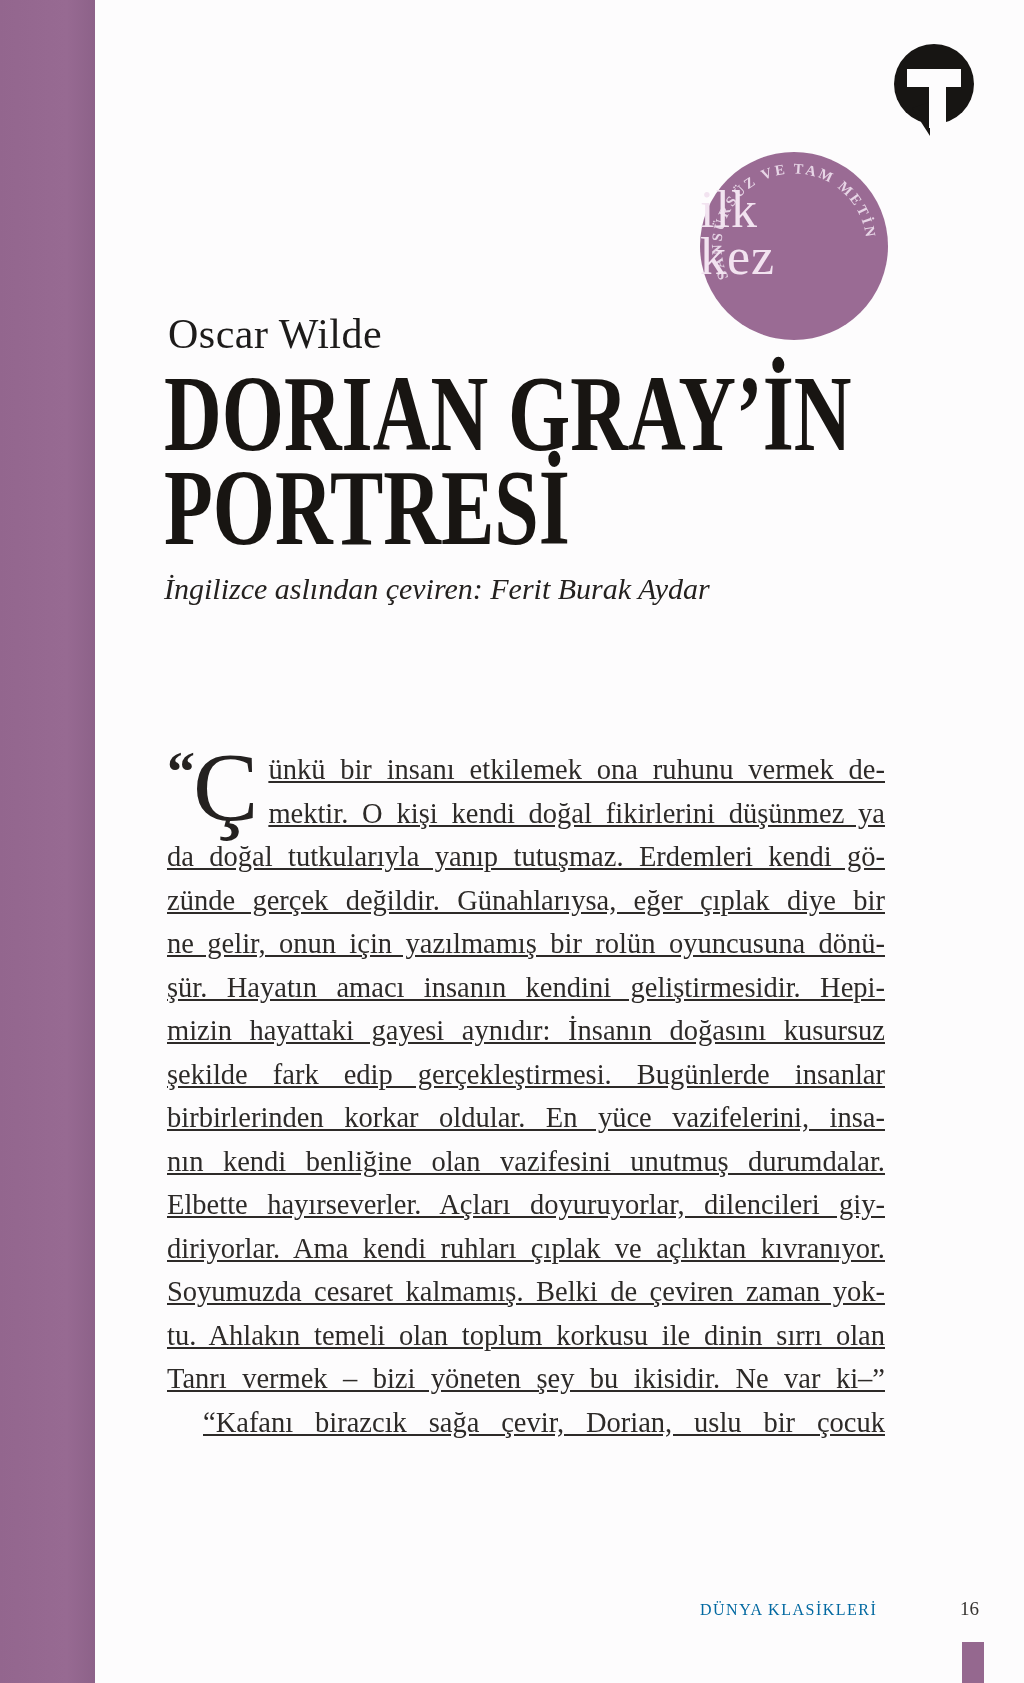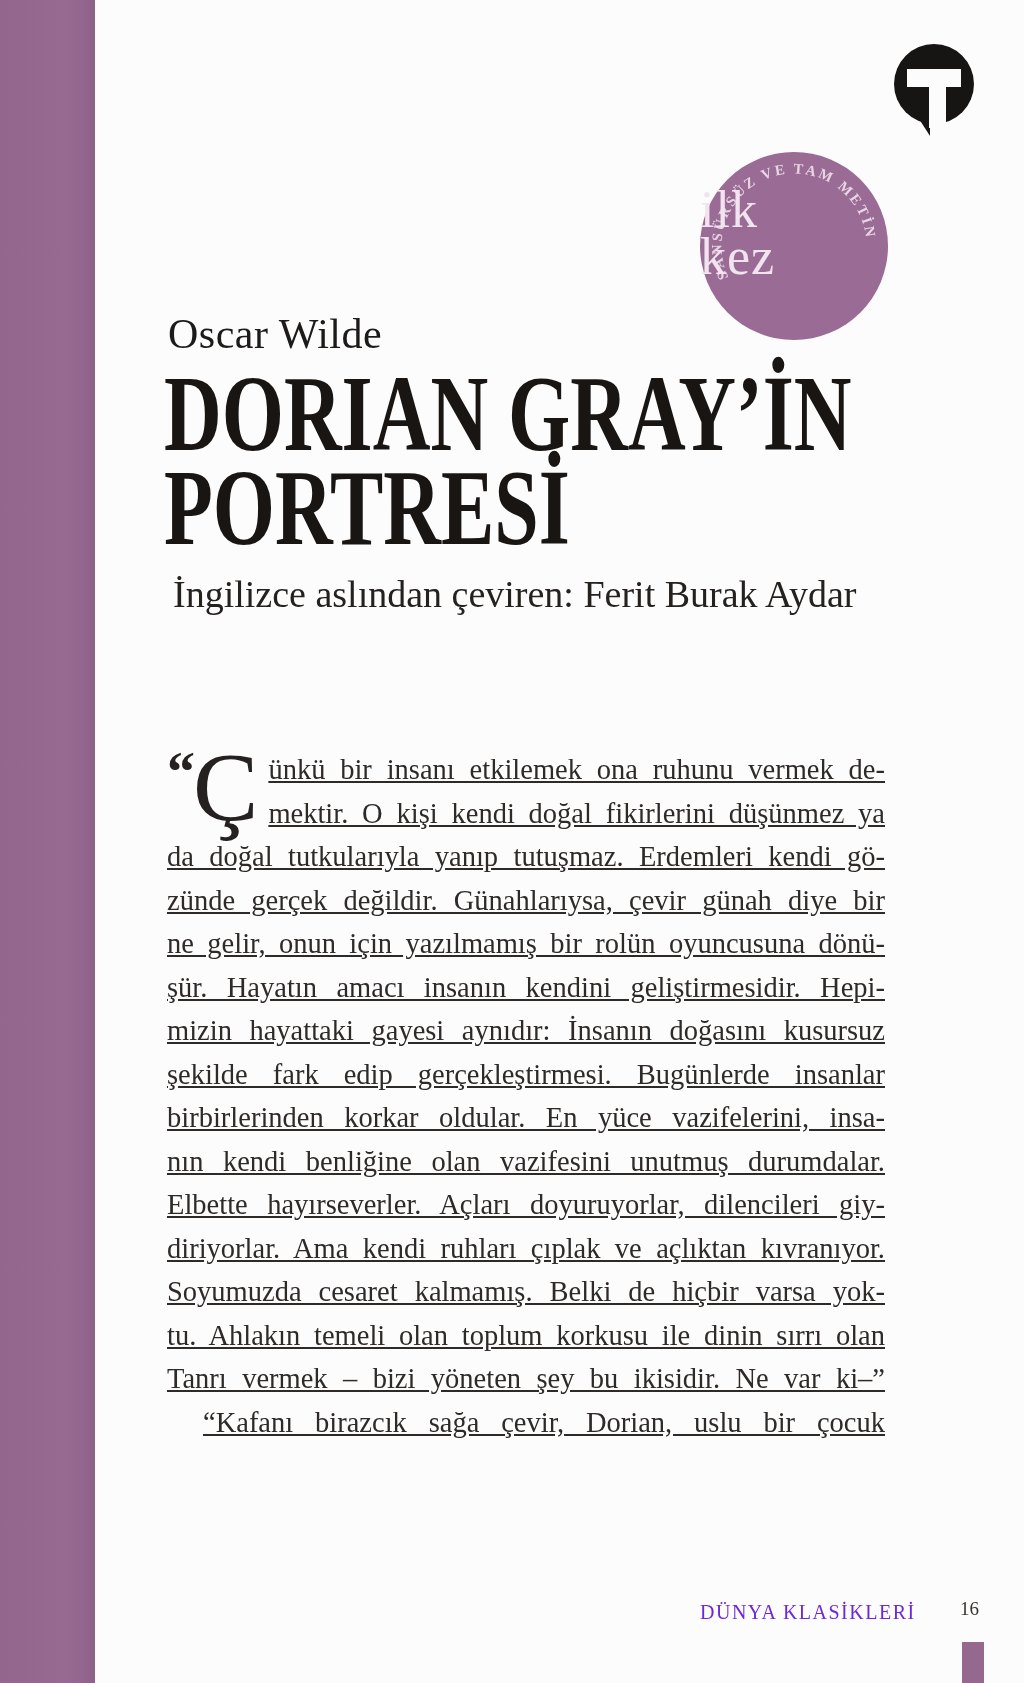--- a/index.html
+++ b/index.html
@@ -49,22 +49,22 @@
 
   .title {
     position: absolute; left: 164px; top: 367px;
     font-size: 108px; line-height: 94px;
     font-weight: bold; color: #181512;
     transform: scaleX(0.74); transform-origin: 0 0;
     white-space: nowrap; letter-spacing: 0px;
   }
 
   .translator {
-    position: absolute; left: 173px; top: 572px;
-    font-size: 38px; color: #24211f;
+    position: absolute; left: 164px; top: 572px;
+    font-style: italic; font-size: 30px; color: #24211f;
   }
 
   
   .textcol {
     position: absolute; left: 167px; top: 748px;
     width: 718px;
     font-size: 28.5px; line-height: 43.5px;
     color: #2d2a28;
   }
   .opening {
@@ -87,21 +87,21 @@
     text-align: justify;
     text-align-last: justify;
     white-space: normal;
     height: 43.5px; overflow: visible; text-decoration: underline;
   }
   .bline.indent { padding-left: 36px; }
 
   
   .series {
     position: absolute; left: 700px; top: 1601px;
-    font-size: 20px; letter-spacing: 1.5px; color: #6d28d9;
+    font-size: 16px; letter-spacing: 1.5px; color: #0369a1;
   }
   .pagenum {
     position: absolute; left: 960px; top: 1598px;
     font-size: 19px; color: #363330;
   }
   .corner-tab {
     position: absolute; left: 962px; top: 1642px;
     width: 22px; height: 41px;
     background: #95688f;
   }
@@ -146,30 +146,30 @@
   <div class="translator">İngilizce aslından çeviren: Ferit Burak Aydar</div>
 
   <div class="textcol">
     <span class="opening">
       <span class="oq">“</span>
       <span class="dc">Ç</span>
     </span>
     <div class="bline">ünkü bir insanı etkilemek ona ruhunu vermek de-</div>
     <div class="bline">mektir. O kişi kendi doğal fikirlerini düşünmez ya</div>
     <div class="bline">da doğal tutkularıyla yanıp tutuşmaz. Erdemleri kendi gö-</div>
-    <div class="bline">zünde gerçek değildir. Günahlarıysa, çevir günah diye bir</div>
+    <div class="bline">zünde gerçek değildir. Günahlarıysa, eğer çıplak diye bir</div>
     <div class="bline">ne gelir, onun için yazılmamış bir rolün oyuncusuna dönü-</div>
     <div class="bline">şür. Hayatın amacı insanın kendini geliştirmesidir. Hepi-</div>
     <div class="bline">mizin hayattaki gayesi aynıdır: İnsanın doğasını kusursuz</div>
     <div class="bline">şekilde fark edip gerçekleştirmesi. Bugünlerde insanlar</div>
     <div class="bline">birbirlerinden korkar oldular. En yüce vazifelerini, insa-</div>
     <div class="bline">nın kendi benliğine olan vazifesini unutmuş durumdalar.</div>
     <div class="bline">Elbette hayırseverler. Açları doyuruyorlar, dilencileri giy-</div>
     <div class="bline">diriyorlar. Ama kendi ruhları çıplak ve açlıktan kıvranıyor.</div>
-    <div class="bline">Soyumuzda cesaret kalmamış. Belki de hiçbir varsa yok-</div>
+    <div class="bline">Soyumuzda cesaret kalmamış. Belki de çeviren zaman yok-</div>
     <div class="bline">tu. Ahlakın temeli olan toplum korkusu ile dinin sırrı olan</div>
     <div class="bline">Tanrı vermek – bizi yöneten şey bu ikisidir. Ne var ki–”</div>
     <div class="bline indent">“Kafanı birazcık sağa çevir, Dorian, uslu bir çocuk</div>
   </div>
 
   <div class="series">DÜNYA KLASİKLERİ</div>
   <div class="pagenum">16</div>
   <div class="corner-tab"></div>
 
 </div>

